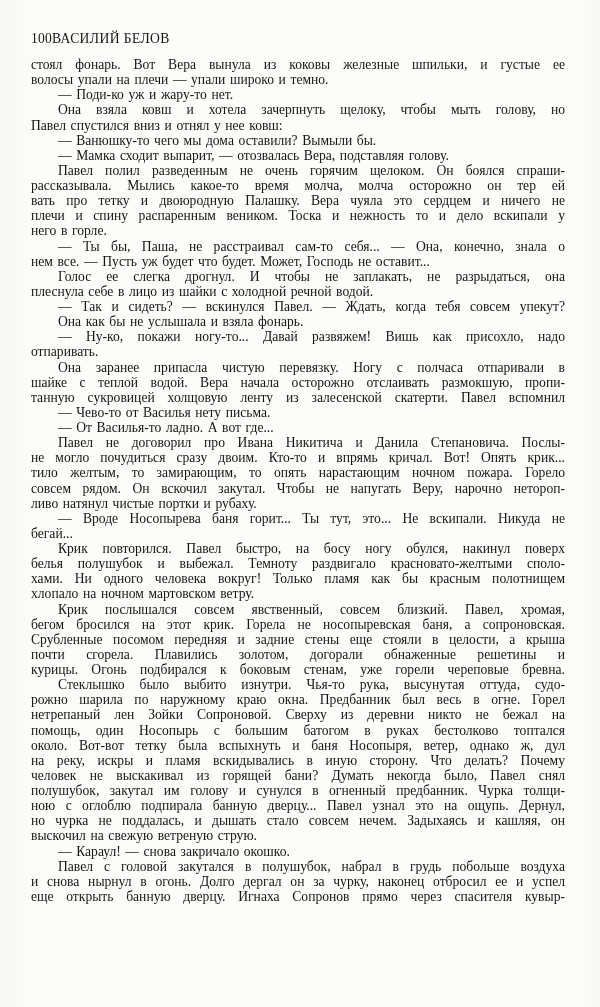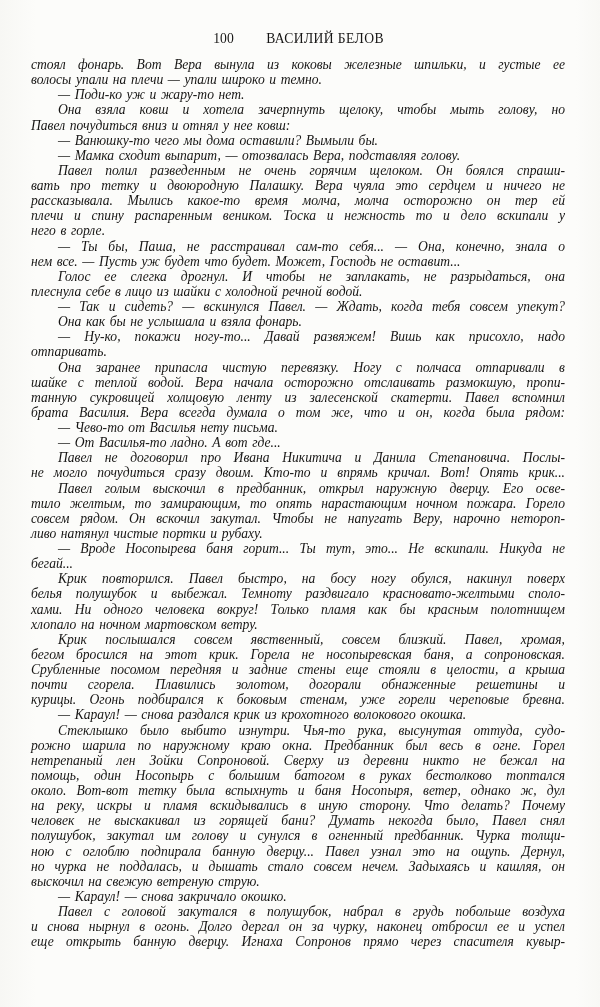--- a/index.html
+++ b/index.html
@@ -16,37 +16,37 @@
     position: absolute;
     inset: 0;
     background: linear-gradient(90deg, #f7f7f4 0%, #fcfcfa 6%, #fcfcfa 96%, #f8f8f5 100%);
   }
   .running-header {
     position: absolute;
     top: 32px;
     left: 31px;
     right: 34px;
     display: flex;
-    justify-content: center;
+    justify-content: flex-start;
     align-items: baseline;
     font-size: 13.6px;
     line-height: 14px;
   }
   .page-number { letter-spacing: 0.2px; }
-  .running-title { letter-spacing: 0.4px; margin-left: 32px; }
+  .running-title { letter-spacing: 0.4px; }
   .body-text {
     position: absolute;
     top: 57px;
     left: 31px;
     width: 534px;
     font-size: 13.6px;
     line-height: 15.12px;
     word-spacing: 1.2px;
   }
-  .para { margin: 0; padding: 0; font-style: italic; }
+  .para { margin: 0; padding: 0; }
   .line {
     text-align: justify;
     text-align-last: justify;
   }
   .line.last {
     text-align: right;
     text-align-last: left;
   }
   .line.indent { text-indent: 27px; }
 </style>
@@ -61,32 +61,32 @@
   <div class="body-text">
       <div class="para">
         <div class="line">стоял фонарь. Вот Вера вынула из коковы железные шпильки, и густые ее</div>
         <div class="line last">волосы упали на плечи — упали широко и темно.</div>
       </div>
       <div class="para">
         <div class="line indent last">— Поди-ко уж и жару-то нет.</div>
       </div>
       <div class="para">
         <div class="line indent">Она взяла ковш и хотела зачерпнуть щелоку, чтобы мыть голову, но</div>
-        <div class="line last">Павел почудиться вниз и отнял у нее ковш:</div>
+        <div class="line last">Павел спустился вниз и отнял у нее ковш:</div>
       </div>
       <div class="para">
         <div class="line indent last">— Ванюшку-то чего мы дома оставили? Вымыли бы.</div>
       </div>
       <div class="para">
         <div class="line indent last">— Мамка сходит выпарит, — отозвалась Вера, подставляя голову.</div>
       </div>
       <div class="para">
         <div class="line indent">Павел полил разведенным не очень горячим щелоком. Он боялся спраши-</div>
+        <div class="line">рассказывала. Мылись какое-то время молча, молча осторожно он тер ей</div>
         <div class="line">вать про тетку и двоюродную Палашку. Вера чуяла это сердцем и ничего не</div>
-        <div class="line">рассказывала. Мылись какое-то время молча, молча осторожно он тер ей</div>
         <div class="line">плечи и спину распаренным веником. Тоска и нежность то и дело вскипали у</div>
         <div class="line last">него в горле.</div>
       </div>
       <div class="para">
         <div class="line indent">— Ты бы, Паша, не расстраивал сам-то себя... — Она, конечно, знала о</div>
         <div class="line last">нем все. — Пусть уж будет что будет. Может, Господь не оставит...</div>
       </div>
       <div class="para">
         <div class="line indent">Голос ее слегка дрогнул. И чтобы не заплакать, не разрыдаться, она</div>
         <div class="line last">плеснула себе в лицо из шайки с холодной речной водой.</div>
@@ -98,57 +98,52 @@
         <div class="line indent last">Она как бы не услышала и взяла фонарь.</div>
       </div>
       <div class="para">
         <div class="line indent">— Ну-ко, покажи ногу-то... Давай развяжем! Вишь как присохло, надо</div>
         <div class="line last">отпаривать.</div>
       </div>
       <div class="para">
         <div class="line indent">Она заранее припасла чистую перевязку. Ногу с полчаса отпаривали в</div>
         <div class="line">шайке с теплой водой. Вера начала осторожно отслаивать размокшую, пропи-</div>
         <div class="line">танную сукровицей холщовую ленту из залесенской скатерти. Павел вспомнил</div>
-        <div class="line">брата Василия. Вера всегда думала о том же, что и он, когда была рядом:</div>
       </div>
       <div class="para">
         <div class="line indent last">— Чево-то от Василья нету письма.</div>
       </div>
       <div class="para">
         <div class="line indent last">— От Василья-то ладно. А вот где...</div>
       </div>
       <div class="para">
         <div class="line indent">Павел не договорил про Ивана Никитича и Данила Степановича. Послы-</div>
         <div class="line">не могло почудиться сразу двоим. Кто-то и впрямь кричал. Вот! Опять крик...</div>
       </div>
       <div class="para">
-        <div class="line indent">Павел голым выскочил в предбанник, открыл наружную дверцу. Его осве-</div>
         <div class="line">тило желтым, то замирающим, то опять нарастающим ночном пожара. Горело</div>
         <div class="line">совсем рядом. Он вскочил закутал. Чтобы не напугать Веру, нарочно нетороп-</div>
         <div class="line last">ливо натянул чистые портки и рубаху.</div>
       </div>
       <div class="para">
         <div class="line indent">— Вроде Носопырева баня горит... Ты тут, это... Не вскипали. Никуда не</div>
         <div class="line last">бегай...</div>
       </div>
       <div class="para">
         <div class="line indent">Крик повторился. Павел быстро, на босу ногу обулся, накинул поверх</div>
         <div class="line">белья полушубок и выбежал. Темноту раздвигало красновато-желтыми споло-</div>
         <div class="line">хами. Ни одного человека вокруг! Только пламя как бы красным полотнищем</div>
         <div class="line last">хлопало на ночном мартовском ветру.</div>
       </div>
       <div class="para">
         <div class="line indent">Крик послышался совсем явственный, совсем близкий. Павел, хромая,</div>
         <div class="line">бегом бросился на этот крик. Горела не носопыревская баня, а сопроновская.</div>
         <div class="line">Срубленные посомом передняя и задние стены еще стояли в целости, а крыша</div>
         <div class="line">почти сгорела. Плавились золотом, догорали обнаженные решетины и</div>
         <div class="line">курицы. Огонь подбирался к боковым стенам, уже горели череповые бревна.</div>
-      </div>
-      <div class="para">
-        <div class="line indent last">— Караул! — снова раздался крик из крохотного волокового окошка.</div>
       </div>
       <div class="para">
         <div class="line indent">Стеклышко было выбито изнутри. Чья-то рука, высунутая оттуда, судо-</div>
         <div class="line">рожно шарила по наружному краю окна. Предбанник был весь в огне. Горел</div>
         <div class="line">нетрепаный лен Зойки Сопроновой. Сверху из деревни никто не бежал на</div>
         <div class="line">помощь, один Носопырь с большим батогом в руках бестолково топтался</div>
         <div class="line">около. Вот-вот тетку была вспыхнуть и баня Носопыря, ветер, однако ж, дул</div>
         <div class="line">на реку, искры и пламя вскидывались в иную сторону. Что делать? Почему</div>
         <div class="line">человек не выскакивал из горящей бани? Думать некогда было, Павел снял</div>
         <div class="line">полушубок, закутал им голову и сунулся в огненный предбанник. Чурка толщи-</div>

